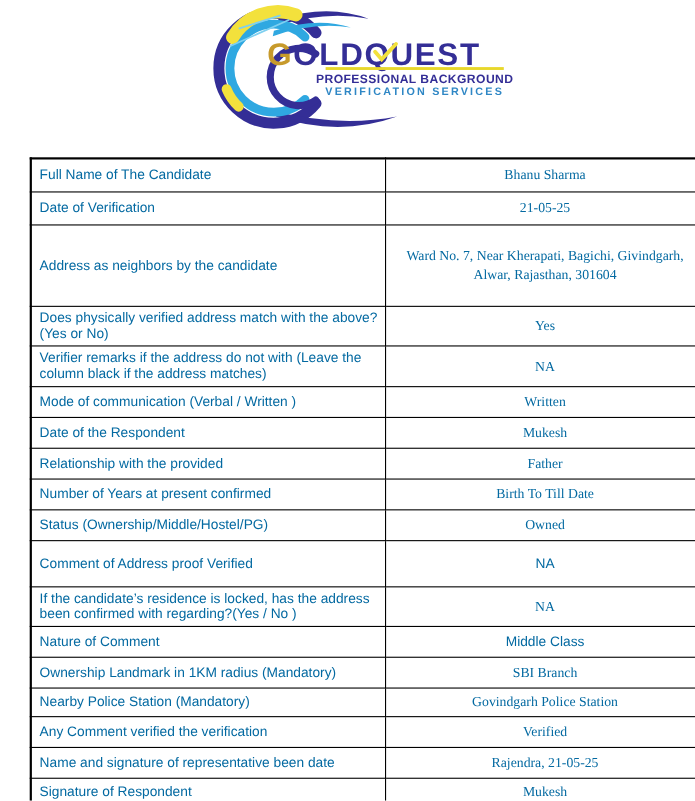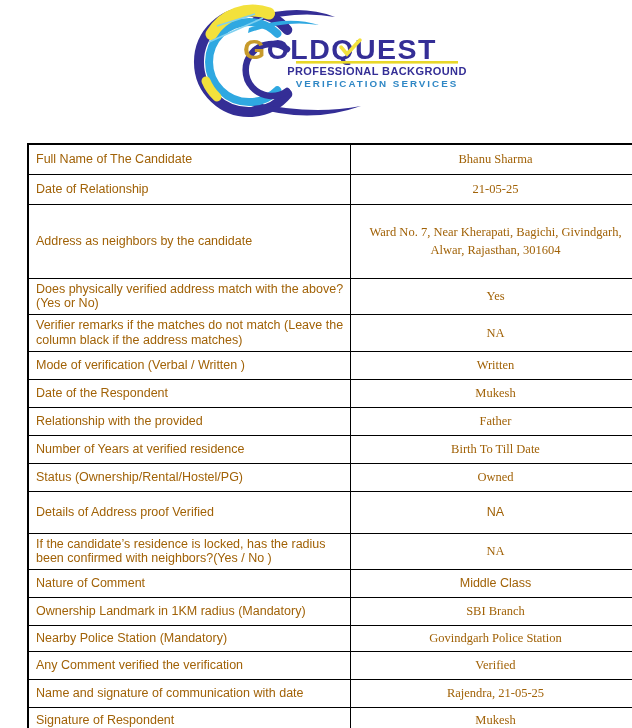--- a/index.html
+++ b/index.html
@@ -12,21 +12,21 @@
   
   table.verification{
     position:absolute;left:27px;top:143px;
     border-collapse:collapse;table-layout:fixed;
     width:581px;
     border:2px solid #000;
   }
   table.verification td{
     border:1px solid #000;
     font-size:12.5px;
-    color:#a16207;
+    color:#0369a1;
     vertical-align:middle;
     overflow:hidden;
   }
   td.lbl{
     width:308px;
     font-family:"Liberation Sans",sans-serif;
     text-align:left;
     padding:3px 6px 3px 7px;
     line-height:1.18;
   }
@@ -83,81 +83,81 @@
     </svg>
   </div>
 
   <table class="verification">
     <tbody>
       <tr class="r-md">
         <td class="lbl">Full Name of The Candidate</td>
         <td class="val">Bhanu Sharma</td>
       </tr>
       <tr class="r-md">
-        <td class="lbl">Date of Relationship</td>
+        <td class="lbl">Date of Verification</td>
         <td class="val">21-05-25</td>
       </tr>
       <tr class="r-tall">
         <td class="lbl">Address as neighbors by the candidate</td>
         <td class="val">Ward No. 7, Near Kherapati, Bagichi, Givindgarh, Alwar, Rajasthan, 301604</td>
       </tr>
       <tr class="r-md">
         <td class="lbl">Does physically verified address match with the above? (Yes or No)</td>
         <td class="val">Yes</td>
       </tr>
       <tr class="r-md2">
-        <td class="lbl">Verifier remarks if the matches do not match (Leave the column black if the address matches)</td>
+        <td class="lbl">Verifier remarks if the address do not with (Leave the column black if the address matches)</td>
         <td class="val">NA</td>
       </tr>
       <tr class="r-std">
-        <td class="lbl">Mode of verification (Verbal / Written )</td>
+        <td class="lbl">Mode of communication (Verbal / Written )</td>
         <td class="val">Written</td>
       </tr>
       <tr class="r-std">
         <td class="lbl">Date of the Respondent</td>
         <td class="val">Mukesh</td>
       </tr>
       <tr class="r-std">
         <td class="lbl">Relationship with the provided</td>
         <td class="val">Father</td>
       </tr>
       <tr class="r-std">
-        <td class="lbl">Number of Years at verified residence</td>
+        <td class="lbl">Number of Years at present confirmed</td>
         <td class="val">Birth To Till Date</td>
       </tr>
       <tr class="r-std">
-        <td class="lbl">Status (Ownership/Rental/Hostel/PG)</td>
+        <td class="lbl">Status (Ownership/Middle/Hostel/PG)</td>
         <td class="val">Owned</td>
       </tr>
       <tr class="r-xl">
-        <td class="lbl">Details of Address proof Verified</td>
+        <td class="lbl">Comment of Address proof Verified</td>
         <td class="val sans">NA</td>
       </tr>
       <tr class="r-lg">
-        <td class="lbl">If the candidate’s residence is locked, has the radius been confirmed with neighbors?(Yes / No )</td>
+        <td class="lbl">If the candidate’s residence is locked, has the address been confirmed with regarding?(Yes / No )</td>
         <td class="val">NA</td>
       </tr>
       <tr class="r-std">
         <td class="lbl">Nature of Comment</td>
         <td class="val sans">Middle Class</td>
       </tr>
       <tr class="r-std">
         <td class="lbl">Ownership Landmark in 1KM radius (Mandatory)</td>
         <td class="val">SBI Branch</td>
       </tr>
       <tr class="r-sm">
         <td class="lbl">Nearby Police Station (Mandatory)</td>
         <td class="val">Govindgarh Police Station</td>
       </tr>
       <tr class="r-std">
         <td class="lbl">Any Comment verified the verification</td>
         <td class="val">Verified</td>
       </tr>
       <tr class="r-std">
-        <td class="lbl">Name and signature of communication with date</td>
+        <td class="lbl">Name and signature of representative been date</td>
         <td class="val">Rajendra, 21-05-25</td>
       </tr>
       <tr class="r-sm">
         <td class="lbl">Signature of Respondent</td>
         <td class="val">Mukesh</td>
       </tr>
     </tbody>
   </table>
 
 </div>

